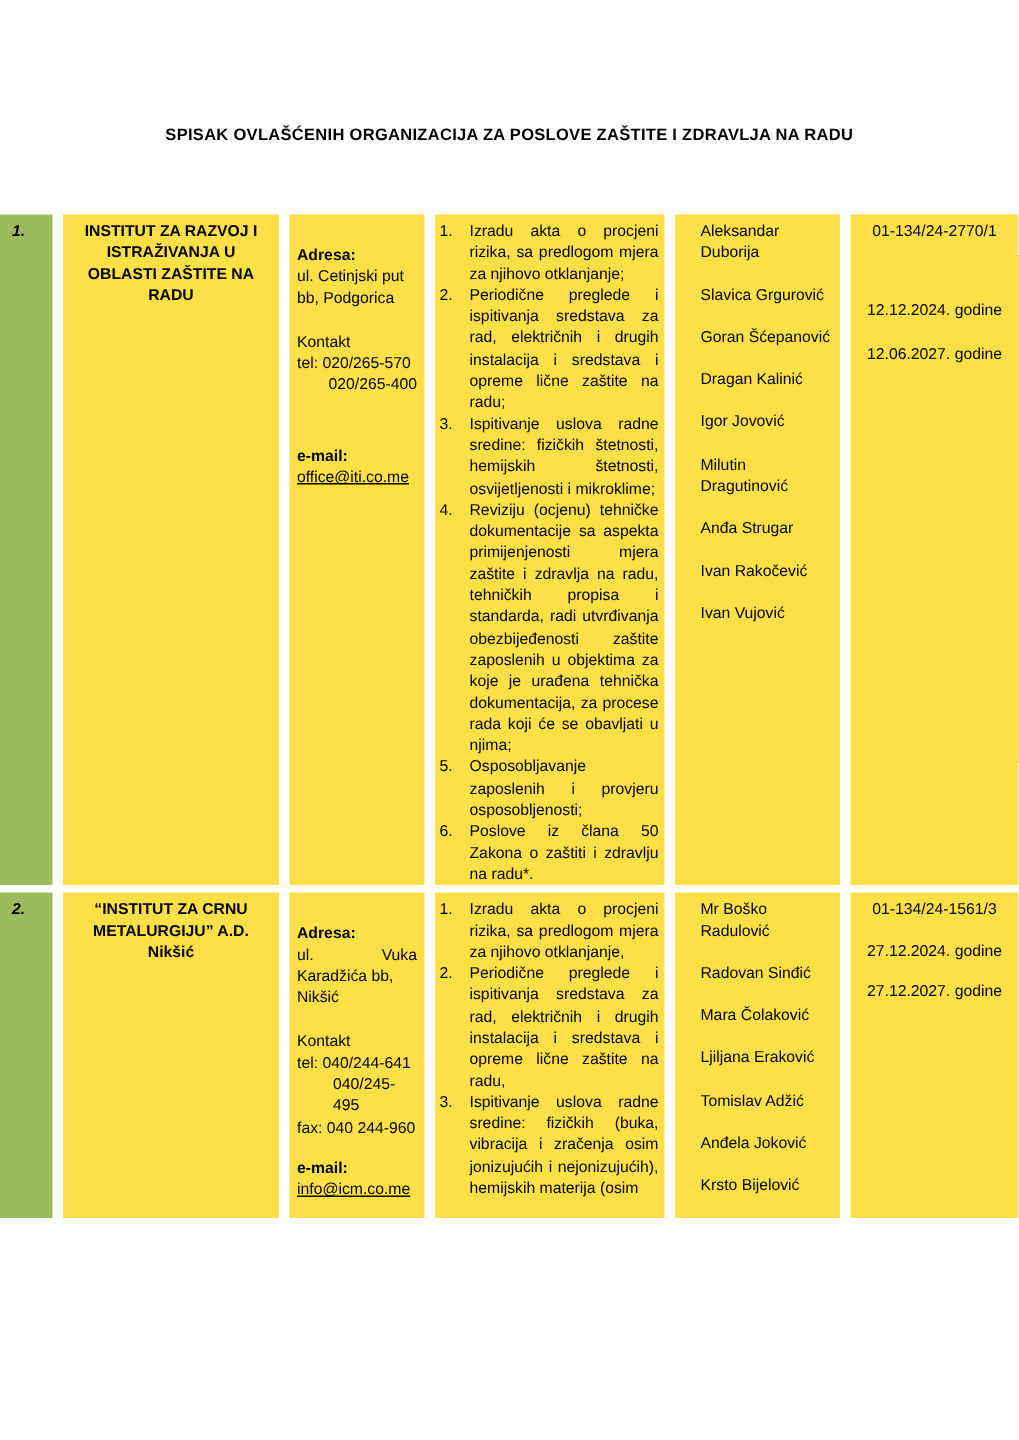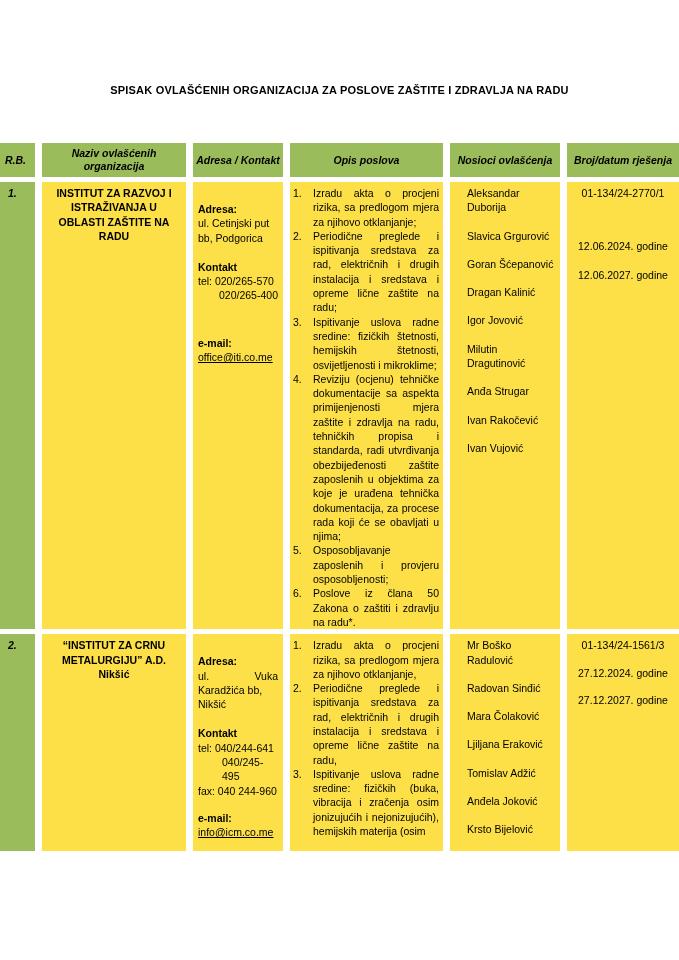--- a/index.html
+++ b/index.html
@@ -64,21 +64,21 @@
     font-style: italic;
     padding: 4px 2px 0 8px;
   }
   td.light { background: #fde047; }
   tr.r1 td { height: 408px; }
   tr.r2 td { height: 200px; }
 
   .naziv-cell { font-weight: bold; text-align: center; padding: 4px 6px 0 6px; }
   .adresa-cell { padding: 20px 5px 0 5px; }
   .adresa-cell .lbl { font-weight: bold; }
-  .adresa-cell .kontakt { margin-top: 15px; font-weight: bold; }
+  .adresa-cell .kontakt { margin-top: 15px; font-weight: normal; }
   .adresa-cell .email-lbl { font-weight: bold; }
   .gap-mail-1 { margin-top: 33px; }
   .gap-mail-2 { margin-top: 13px; }
   .tel-cont { padding-left: 21px; }
   .tel-cont2 { padding-left: 24px; }
   .jl { text-align: justify; text-align-last: justify; }
   a.email { color: #000; text-decoration: underline; }
 
   .opis-cell { padding: 4px 4px 0 3px; }
   .opis-list { counter-reset: it; }
@@ -110,28 +110,20 @@
   <table class="main">
     <colgroup>
       <col class="c-rb">
         <col class="c-naziv">
         <col class="c-adresa">
       <col class="c-opis">
         <col class="c-nosioci">
         <col class="c-broj">
     </colgroup>
     <tbody>
-        <tr>
-      <th class="rb-h">R.B.</th>
-      <th>Naziv ovlašćenih organizacija</th>
-      <th>Adresa / Kontakt</th>
-      <th>Opis poslova</th>
-      <th>Nosioci ovlašćenja</th>
-      <th>Broj/datum rješenja</th>
-    </tr>
 
     <tr class="r1">
       <td class="num">1.</td>
       <td class="light naziv-cell">INSTITUT ZA RAZVOJ I ISTRAŽIVANJA U OBLASTI ZAŠTITE NA RADU</td>
       <td class="light adresa-cell">
         <div class="lbl">Adresa:</div>
         <div>ul. Cetinjski put</div>
         <div>bb, Podgorica</div>
         <div class="kontakt">Kontakt</div>
         <div>tel: 020/265-570</div>
@@ -167,21 +159,21 @@
         <div class="name">Goran Šćepanović</div>
         <div class="name">Dragan Kalinić</div>
         <div class="name">Igor Jovović</div>
         <div class="name">Milutin Dragutinović</div>
         <div class="name">Anđa Strugar</div>
         <div class="name">Ivan Rakočević</div>
         <div class="name">Ivan Vujović</div>
       </td>
       <td class="light broj-cell">
         <div>01-134/24-2770/1</div>
-        <div class="datum-a">12.06.2024. godine</div>
+        <div class="datum-a">12.12.2024. godine</div>
         <div class="datum-b">12.06.2027. godine</div>
       </td>
     </tr>
 
     <tr class="r2">
       <td class="num">2.</td>
       <td class="light naziv-cell">“INSTITUT ZA CRNU METALURGIJU” A.D. Nikšić</td>
       <td class="light adresa-cell">
         <div class="lbl">Adresa:</div>
         <div class="jl">ul. Vuka</div>

